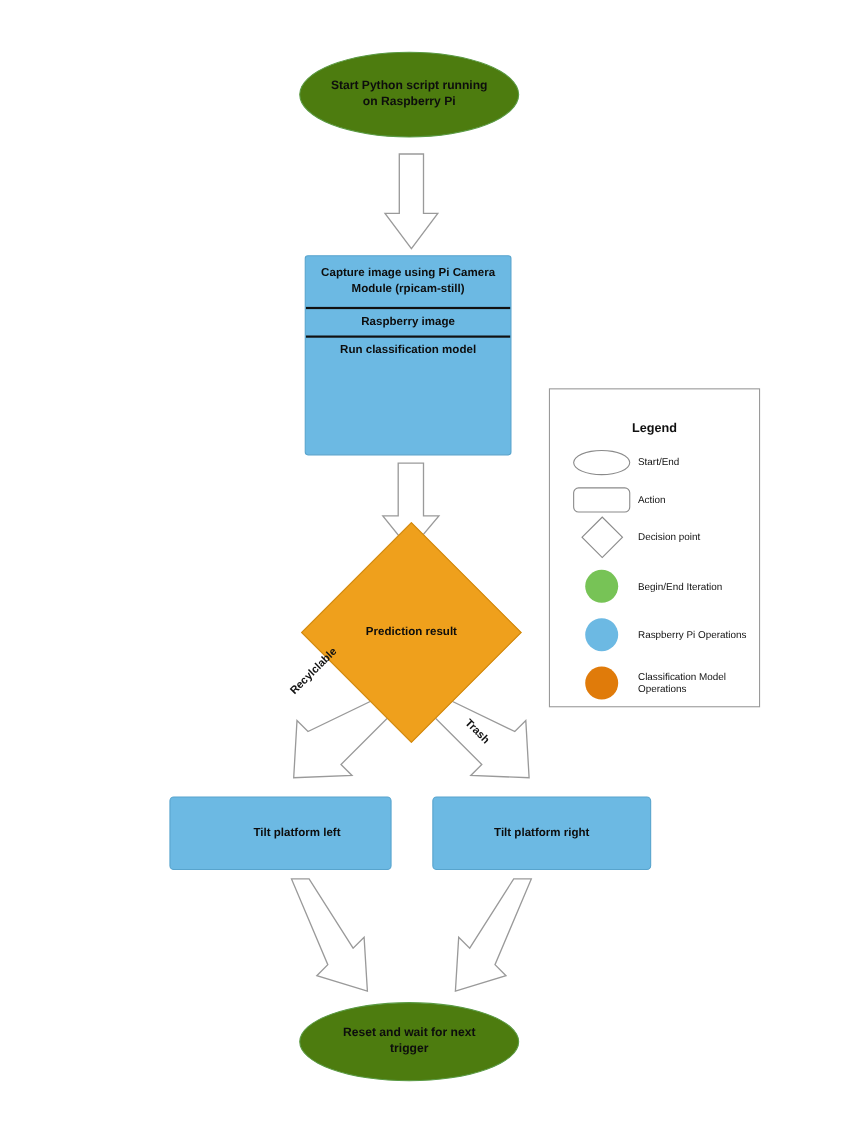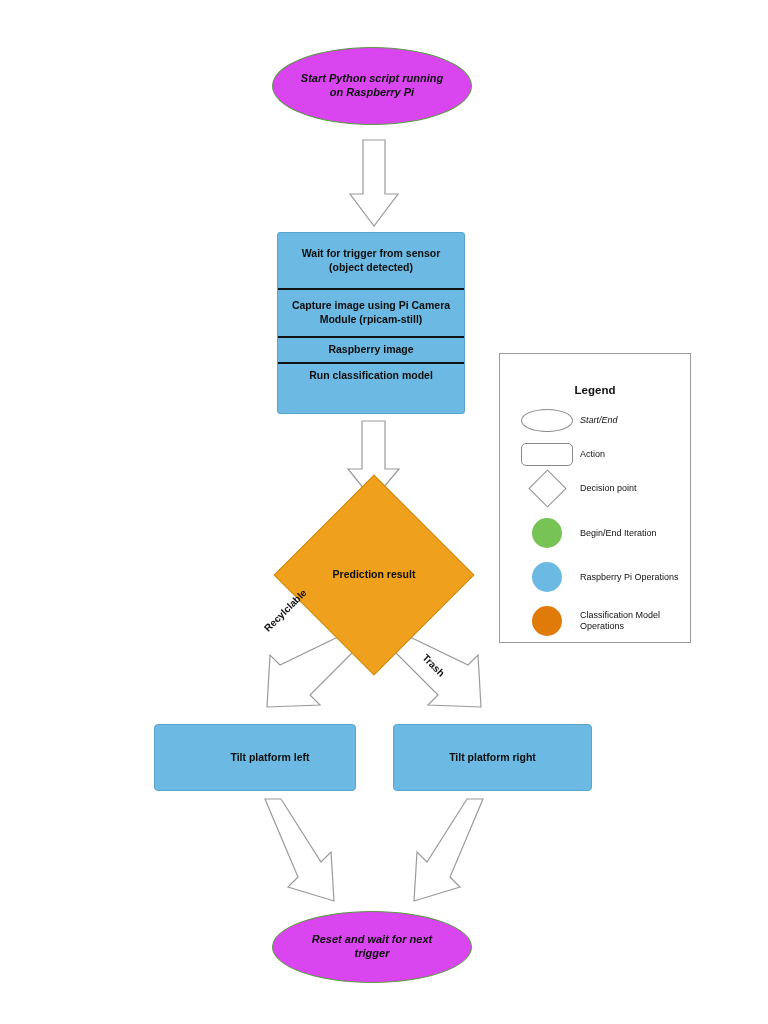--- a/index.html
+++ b/index.html
@@ -25,25 +25,24 @@
     justify-content: center;
     text-align: center;
     color: #0d0d0d;
     font-weight: bold;
     line-height: 1.25;
   }
 
   
   .ellipse {
     border-radius: 50%;
-    background: #d946ef;
+    background: #4d7c0f;
     border: 1px solid #5a9a43;
     font-size: 11px;
     padding: 0 22px;
-    font-style: italic;
   }
   #start-node  { left: 272px; top: 47px;  width: 200px; height: 78px; }
   #end-node    { left: 272px; top: 911px; width: 200px; height: 72px; }
 
   
   #process-stack {
     position: absolute;
     left: 277px; top: 232px;
     width: 188px; height: 182px;
     background: #6CB9E3;
@@ -183,21 +182,21 @@
     background: #fff;
   }
   .sw-diamond {
     width: 27px; height: 27px;
     border: 1px solid #8a8a8a;
     background: #fff;
     transform: rotate(45deg);
   }
   .sw-circle { width: 30px; height: 30px; border-radius: 50%; }
 
-  #legend-row-0 { top: 44px; font-style: italic; }
+  #legend-row-0 { top: 44px; }
   #legend-row-1 { top: 78px; }
   #legend-row-2 { top: 112px; }
   #legend-row-3 { top: 157px; }
   #legend-row-4 { top: 201px; }
   #legend-row-5 { top: 245px; }
 </style>
 </head>
 <body>
 
 <div id="canvas">
@@ -215,23 +214,20 @@
     <polygon class="block-arrow" points="265,799 281,799 321,862 331,852 334,901 288,887 298,877"></polygon>
 
     <polygon class="block-arrow" points="483,799 467,799 427,862 417,852 414,901 460,887 450,877"></polygon>
   </svg>
 
   <div class="node ellipse" id="start-node">
     <span>Start Python script running on Raspberry Pi</span>
   </div>
 
   <div id="process-stack">
-    <div class="stack-row" id="stack-row-0">
-      <span>Wait for trigger from sensor (object detected)</span>
-    </div>
     <div class="stack-row" id="stack-row-1">
       <span>Capture image using Pi Camera Module (rpicam-still)</span>
     </div>
     <div class="stack-row" id="stack-row-2">
       <span>Raspberry image</span>
     </div>
     <div class="stack-row" id="stack-row-3">
       <span>Run classification model</span>
     </div>
   </div>

